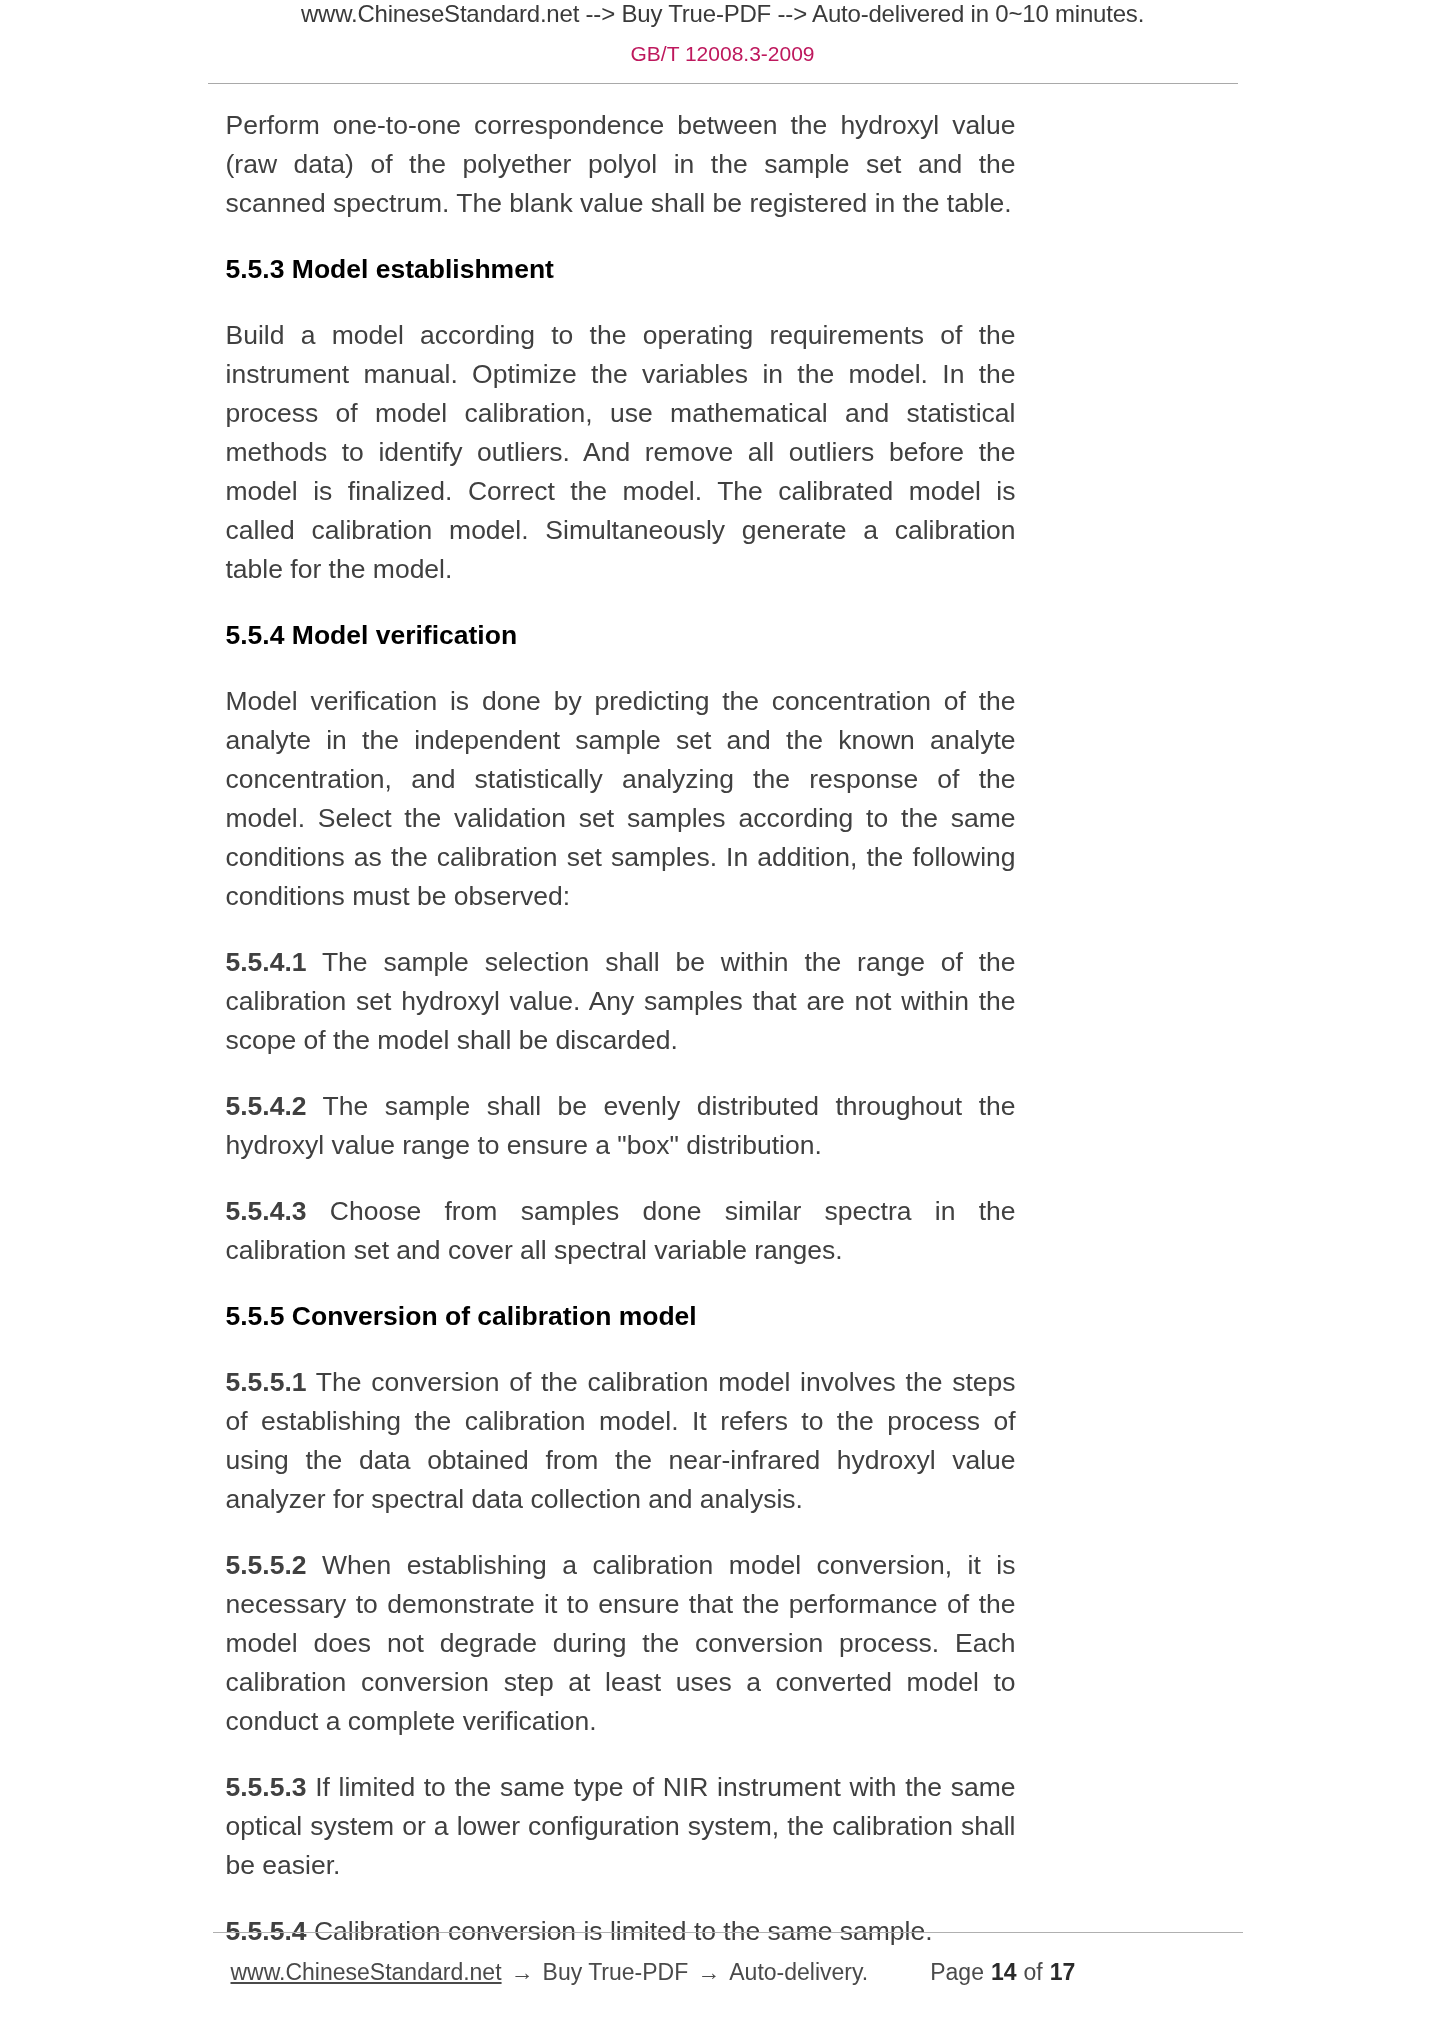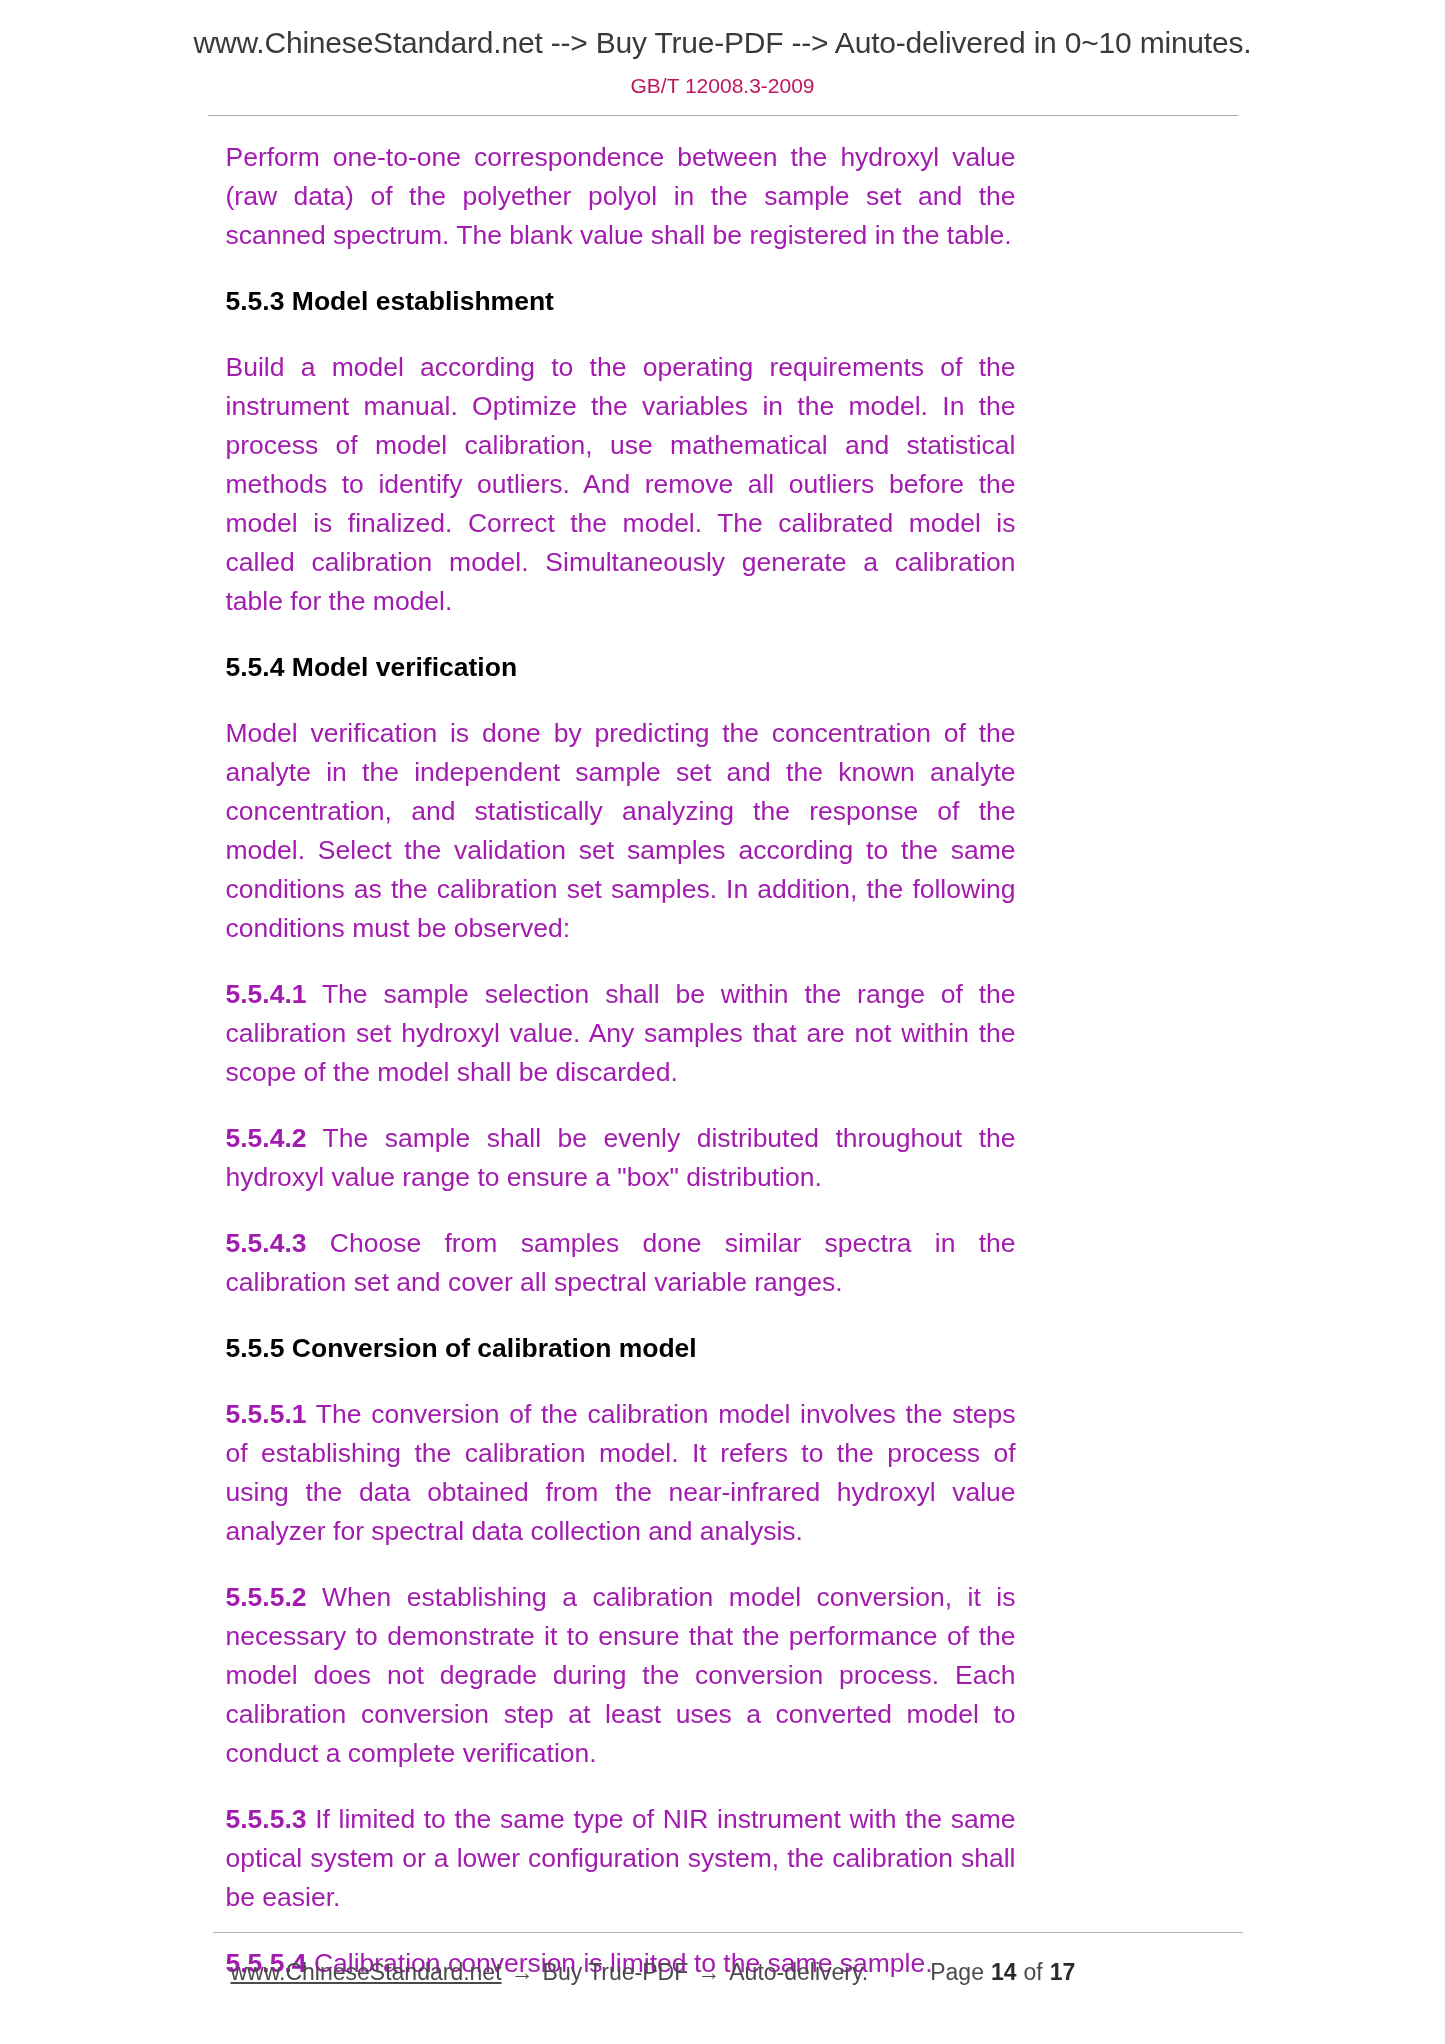--- a/index.html
+++ b/index.html
@@ -16,24 +16,23 @@
     width: 1445px;
     height: 2044px;
     background: #ffffff;
     box-sizing: border-box;
     overflow: hidden;
   }
 
   
   .promo-header {
     text-align: center;
-    font-size: 30px;
+    font-size: 24px;
     color: #3a3a3a;
     letter-spacing: -0.2px;
-    padding-top: 26px;
     white-space: nowrap;
   }
   .std-code {
     text-align: center;
     font-size: 21px;
     color: #be185d;
     margin-top: 14px;
   }
   .header-rule {
     width: 1030px;
@@ -51,21 +50,21 @@
   .body-col {
     width: 790px;
     margin-left: 18px;
   }
   p.para {
     font-size: 26.5px;
     line-height: 39px;
     text-align: justify;
     text-justify: inter-word;
     margin: 0 0 27px 0;
-    color: #a21caf;
+    color: #404040;
     -webkit-hyphens: none;
     hyphens: none;
   }
   h3.heading {
     font-size: 26.5px;
     font-weight: bold;
     line-height: 39px;
     margin: 12px 0 27px 0;
     color: #000000;
   }

